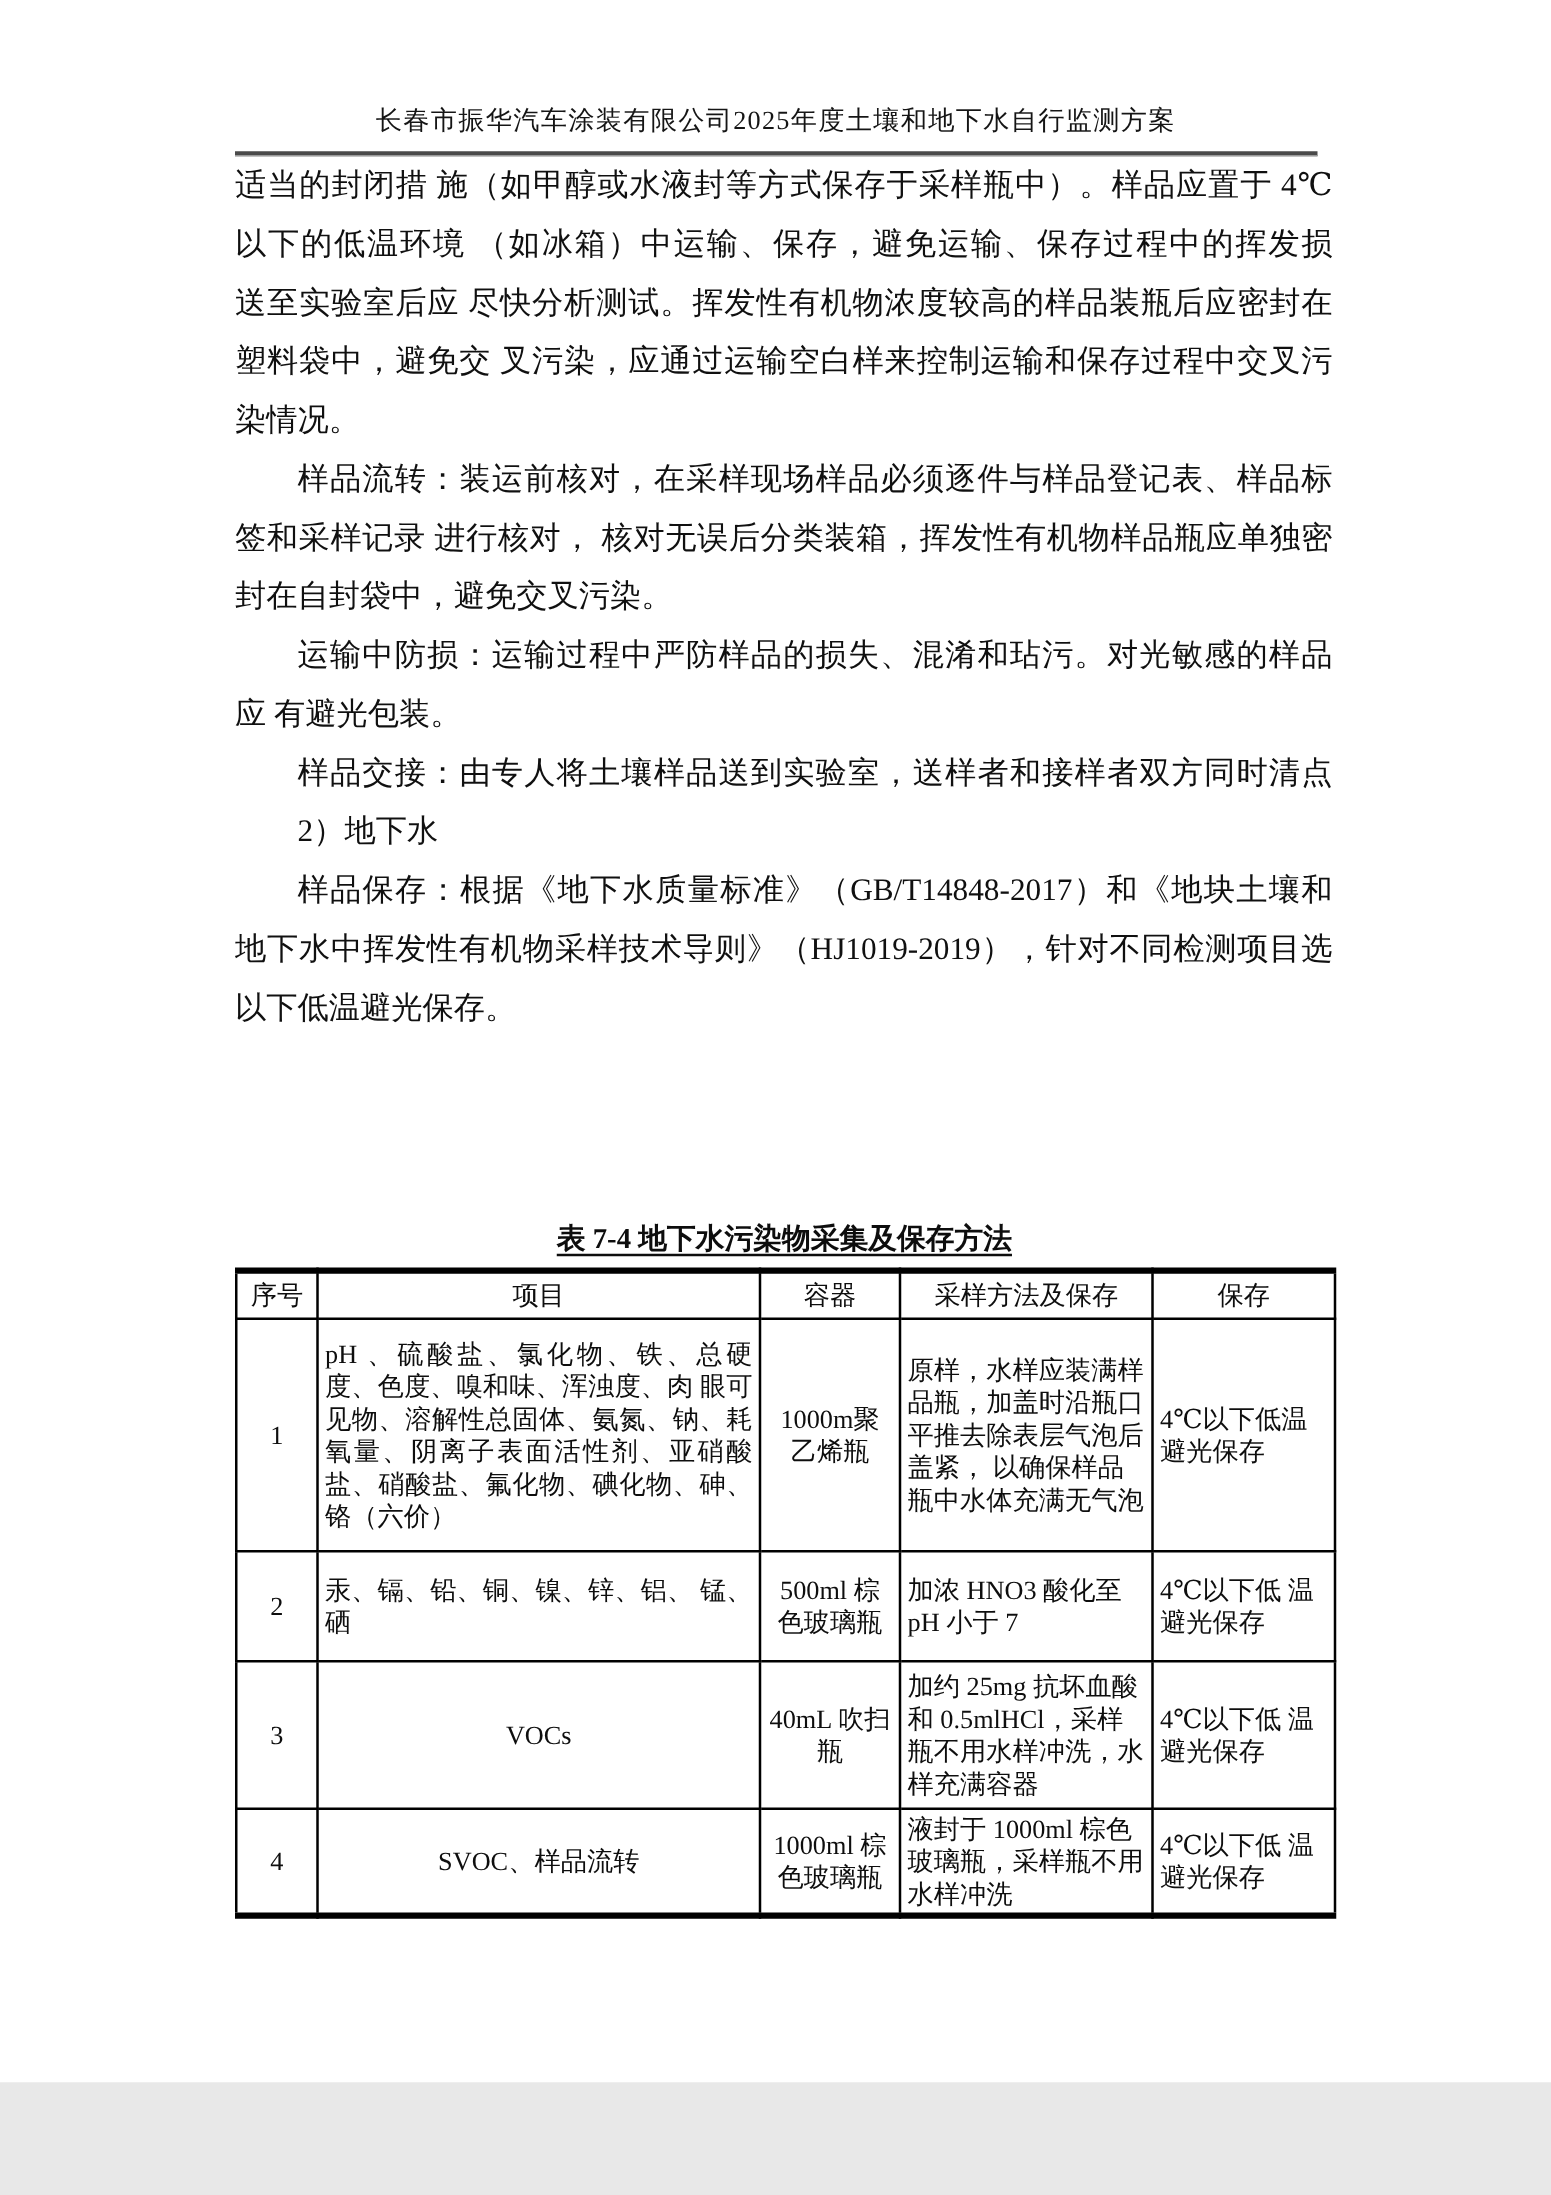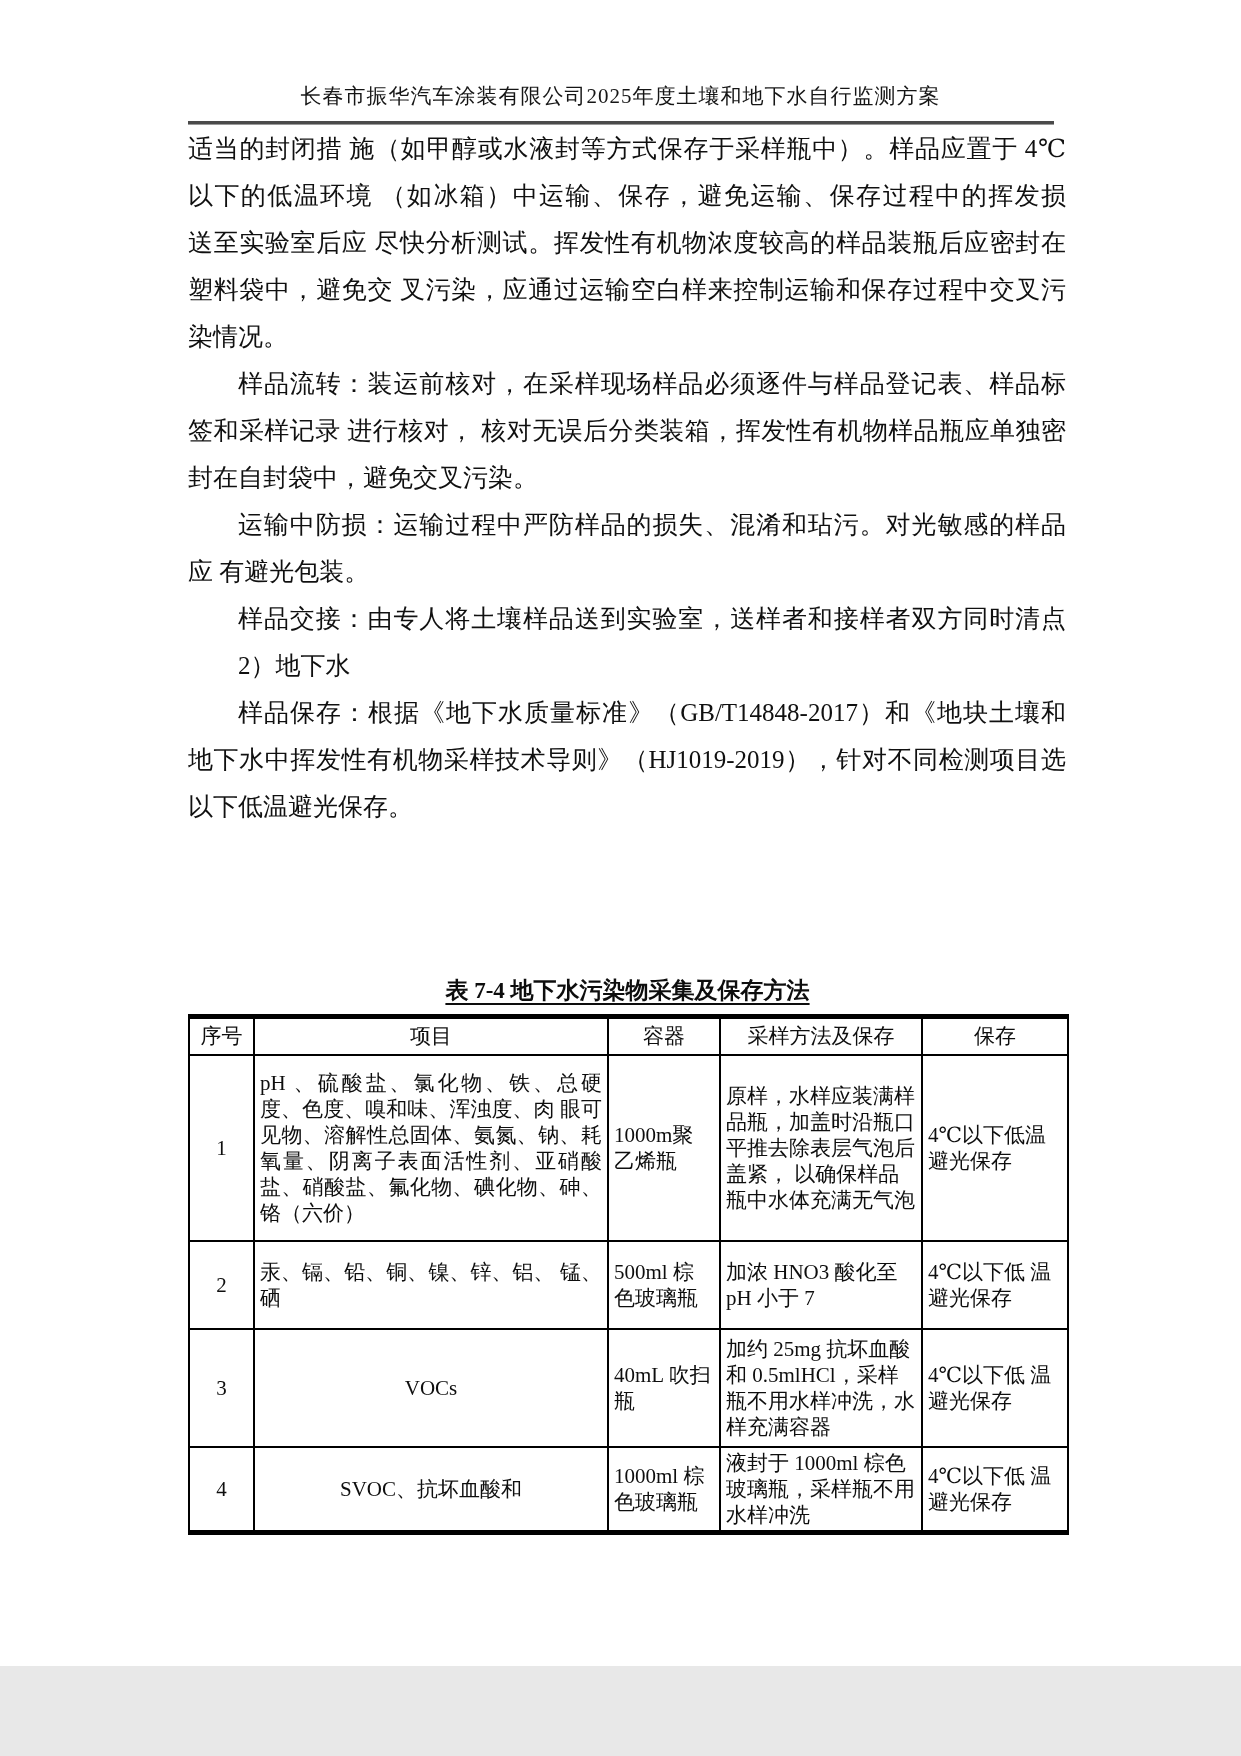--- a/index.html
+++ b/index.html
@@ -55,21 +55,21 @@
     border:2px solid #000;
     padding:2px 5px;
     vertical-align:middle;
     overflow:hidden;
   }
   table.dtable th{font-weight:normal;text-align:center;}
   tr.hrow{height:38px;}
   td.c-no{text-align:center;}
   td.c-item-j{text-align:justify;text-justify:inter-character;}
   td.c-item-c{text-align:center;}
-  td.c-cont{text-align:left;border-radius:17px;}
+  td.c-cont{text-align:center;border-radius:17px;}
   td.c-meth{text-align:left;margin-left:48px;}
   td.c-store{text-align:left;}
   
   .page-number{
     position:absolute;top:1687px;left:0;width:100%;
     text-align:left;font-size:20px;
     font-family:"Liberation Sans","DejaVu Sans",sans-serif;color:#161616;
   }
 </style>
 </head>
@@ -137,21 +137,21 @@
         </tr>
         <tr style="height: 118px;">
           <td class="c-no">3</td>
           <td class="c-item-c">VOCs</td>
           <td class="c-cont">40mL 吹扫瓶</td>
           <td class="c-meth">加约 25mg 抗坏血酸和 0.5mlHCl，采样瓶不用水样冲洗，水样充满容器</td>
           <td class="c-store">4℃以下低 温避光保存</td>
         </tr>
         <tr style="height: 86px;">
           <td class="c-no">4</td>
-          <td class="c-item-c">SVOC、抗坏血酸和</td>
+          <td class="c-item-c">SVOC、样品流转</td>
           <td class="c-cont">1000ml 棕色玻璃瓶</td>
           <td class="c-meth">液封于 1000ml 棕色玻璃瓶，采样瓶不用水样冲洗</td>
           <td class="c-store">4℃以下低 温避光保存</td>
         </tr>
       </tbody>
   </table>
 
   <div class="page-number">42</div>
 
 </div>

